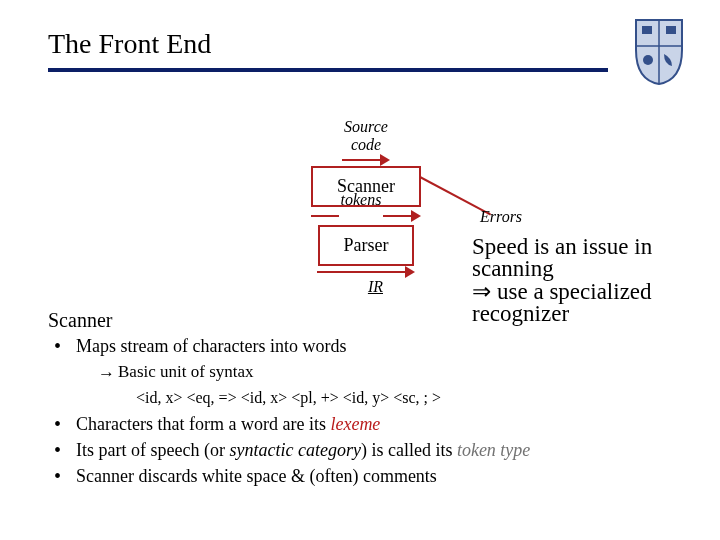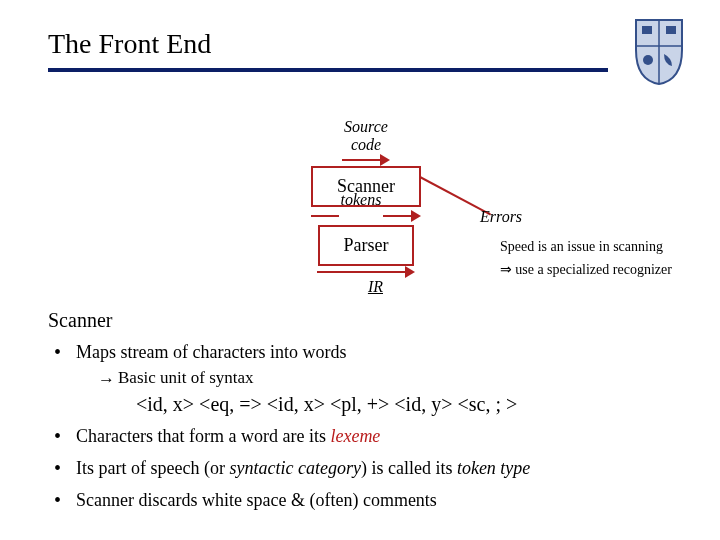--- a/index.html
+++ b/index.html
@@ -95,47 +95,47 @@
   }
   .body {
     font-size: 18px;
     line-height: 24px;
     margin-top: -12px;
   }
   .sect-head {
     font-size: 20px;
   }
   ul.lvl1 { list-style: none; padding-left: 0; }
-  ul.lvl1 > li { padding-left: 28px; position: relative; margin-top: 8px; }
+  ul.lvl1 > li { padding-left: 28px; position: relative; margin-top: 2px; }
   ul.lvl1 > li::before {
     content: "•";
     position: absolute;
     left: 6px;
     top: 0;
     font-size: 20px;
   }
   ul.lvl2 { list-style: none; padding-left: 22px; margin: 2px 0; font-size: 17px; }
   ul.lvl2 > li { position: relative; padding-left: 20px; }
   ul.lvl2 > li::before {
     content: "\2192"; 
     position: absolute; left: 0; top: 0;
   }
   .tokens-line {
-    font-size: 20px;
+    font-size: 16px;
     padding-left: 60px;
   }
   .lexeme { color: #b91c1c; font-style: italic; }
-  .tokentype { color: #000000; font-style: italic; }
+  .tokentype { color: #737373; font-style: italic; }
   .syncat { font-style: italic; }
   .aside {
     position: absolute;
-    left: 500px;
+    left: 472px;
     top: 236px;
     width: 214px;
-    font-size: 14px;
+    font-size: 23px;
     line-height: 22px;
   }
   .aside .impl { font-family: Arial, sans-serif; }
 </style>
 </head>
 <body>
 
 <div class="slide">
   <div class="title">The Front End</div>
   <div class="hr"></div>

